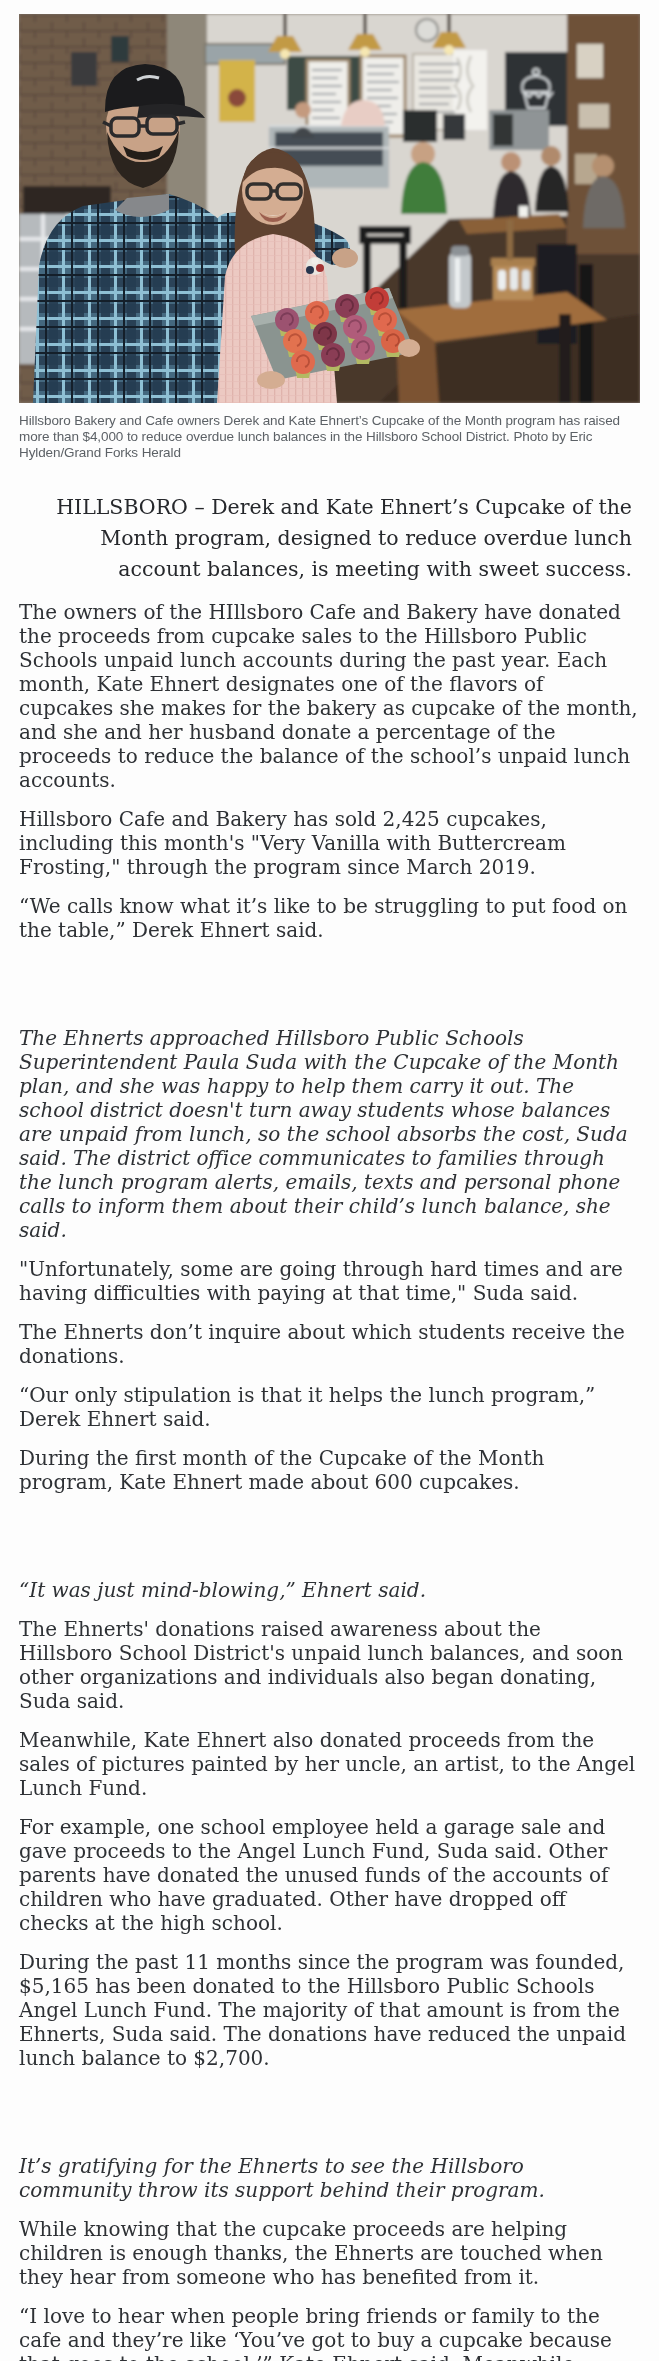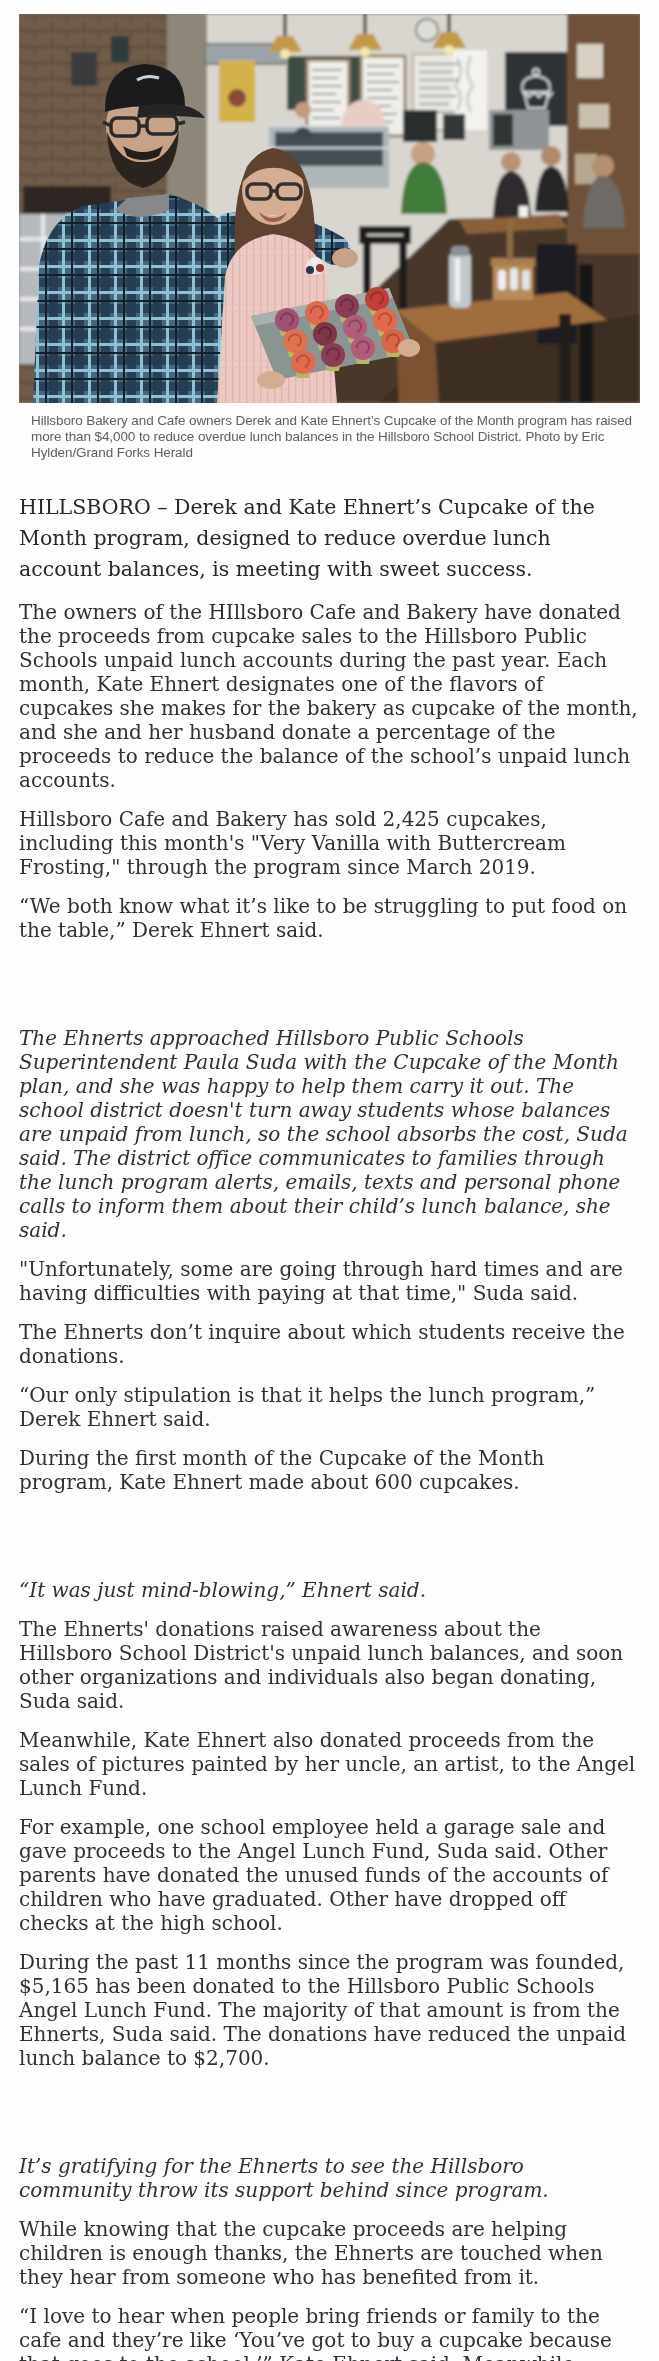--- a/index.html
+++ b/index.html
@@ -23,27 +23,27 @@
     background: #8a8075;
   }
   .photo-frame svg { display: block; }
   figcaption {
     font-family: "Liberation Sans", sans-serif;
     font-size: 13.5px;
     line-height: 16px;
     letter-spacing: -0.1px;
     color: #5c6166;
     margin-top: 10px;
-    margin-left: 12px;
   }
   .lede {
     font-size: 20.5px;
     line-height: 31px;
     color: #26282c;
     margin: 31px 8px 0 0;
+    text-align: right;
   }
   .body-p {
     font-size: 20px;
     line-height: 24px;
     margin: 15px 0 0 0;
   }
   .ad-gap { margin-top: 84px; font-style: italic; }  
 </style>
 </head>
 <body>
@@ -312,35 +312,35 @@
       </svg>
     </div>
     <figcaption>Hillsboro Bakery and Cafe owners Derek and Kate Ehnert’s Cupcake of the Month program has raised more than $4,000 to reduce overdue lunch balances in the Hillsboro School District. Photo by Eric Hylden/Grand Forks Herald</figcaption>
   </figure>
 
   <article>
     <p class="lede">HILLSBORO – Derek and Kate Ehnert’s Cupcake of the Month program, designed to reduce overdue lunch account balances, is meeting with sweet success.</p>
 
     <p class="body-p">The owners of the HIllsboro Cafe and Bakery have donated the proceeds from cupcake sales to the Hillsboro Public Schools unpaid lunch accounts during the past year. Each month, Kate Ehnert designates one of the flavors of cupcakes she makes for the bakery as cupcake of the month, and she and her husband donate a percentage of the proceeds to reduce the balance of the school’s unpaid lunch accounts.</p>
     <p class="body-p">Hillsboro Cafe and Bakery has sold 2,425 cupcakes, including this month's "Very Vanilla with Buttercream Frosting," through the program since March 2019.</p>
-    <p class="body-p">“We both know what it’s like to be struggling to put food on the table,” Derek Ehnert said.</p>
+    <p class="body-p">“We calls know what it’s like to be struggling to put food on the table,” Derek Ehnert said.</p>
 
     <p class="body-p ad-gap">The Ehnerts approached Hillsboro Public Schools Superintendent Paula Suda with the Cupcake of the Month plan, and she was happy to help them carry it out. The school district doesn't turn away students whose balances are unpaid from lunch, so the school absorbs the cost, Suda said. The district office communicates to families through the lunch program alerts, emails, texts and personal phone calls to inform them about their child’s lunch balance, she said.</p>
     <p class="body-p">"Unfortunately, some are going through hard times and are having difficulties with paying at that time," Suda said.</p>
     <p class="body-p">The Ehnerts don’t inquire about which students receive the donations.</p>
     <p class="body-p">“Our only stipulation is that it helps the lunch program,” Derek Ehnert said.</p>
     <p class="body-p">During the first month of the Cupcake of the Month program, Kate Ehnert made about 600 cupcakes.</p>
 
     <p class="body-p ad-gap">“It was just mind-blowing,” Ehnert said.</p>
     <p class="body-p">The Ehnerts' donations raised awareness about the Hillsboro School District's unpaid lunch balances, and soon other organizations and individuals also began donating, Suda said.</p>
     <p class="body-p">Meanwhile, Kate Ehnert also donated proceeds from the sales of pictures painted by her uncle, an artist, to the Angel Lunch Fund.</p>
     <p class="body-p">For example, one school employee held a garage sale and gave proceeds to the Angel Lunch Fund, Suda said. Other parents have donated the unused funds of the accounts of children who have graduated. Other have dropped off checks at the high school.</p>
     <p class="body-p">During the past 11 months since the program was founded, $5,165 has been donated to the Hillsboro Public Schools Angel Lunch Fund. The majority of that amount is from the Ehnerts, Suda said. The donations have reduced the unpaid lunch balance to $2,700.</p>
 
-    <p class="body-p ad-gap">It’s gratifying for the Ehnerts to see the Hillsboro community throw its support behind since program.</p>
+    <p class="body-p ad-gap">It’s gratifying for the Ehnerts to see the Hillsboro community throw its support behind their program.</p>
     <p class="body-p">While knowing that the cupcake proceeds are helping children is enough thanks, the Ehnerts are touched when they hear from someone who has benefited from it.</p>
     <p class="body-p">“I love to hear when people bring friends or family to the cafe and they’re like ‘You’ve got to buy a cupcake because that goes to the school,’” Kate Ehnert said. Meanwhile, some customers don’t buy cupcakes, but give cash donations to pass on to the school.</p>
     <p class="body-p">“Recently, someone said ‘We were the donations of the lunch money. Thank you,’” Kate Ehnert said. “That brought me to tears.”</p>
     <p class="body-p">"The Hillsboro School District is fortunate that we have local businesses and community members that are looking out for others in need. Kate and Derek are taking away income to their business in order to give back to the community, and we feel very special that they have discovered this program for our students,” Suda said.</p>
 
   </article>
 
 </div>
 
 </body></html>

